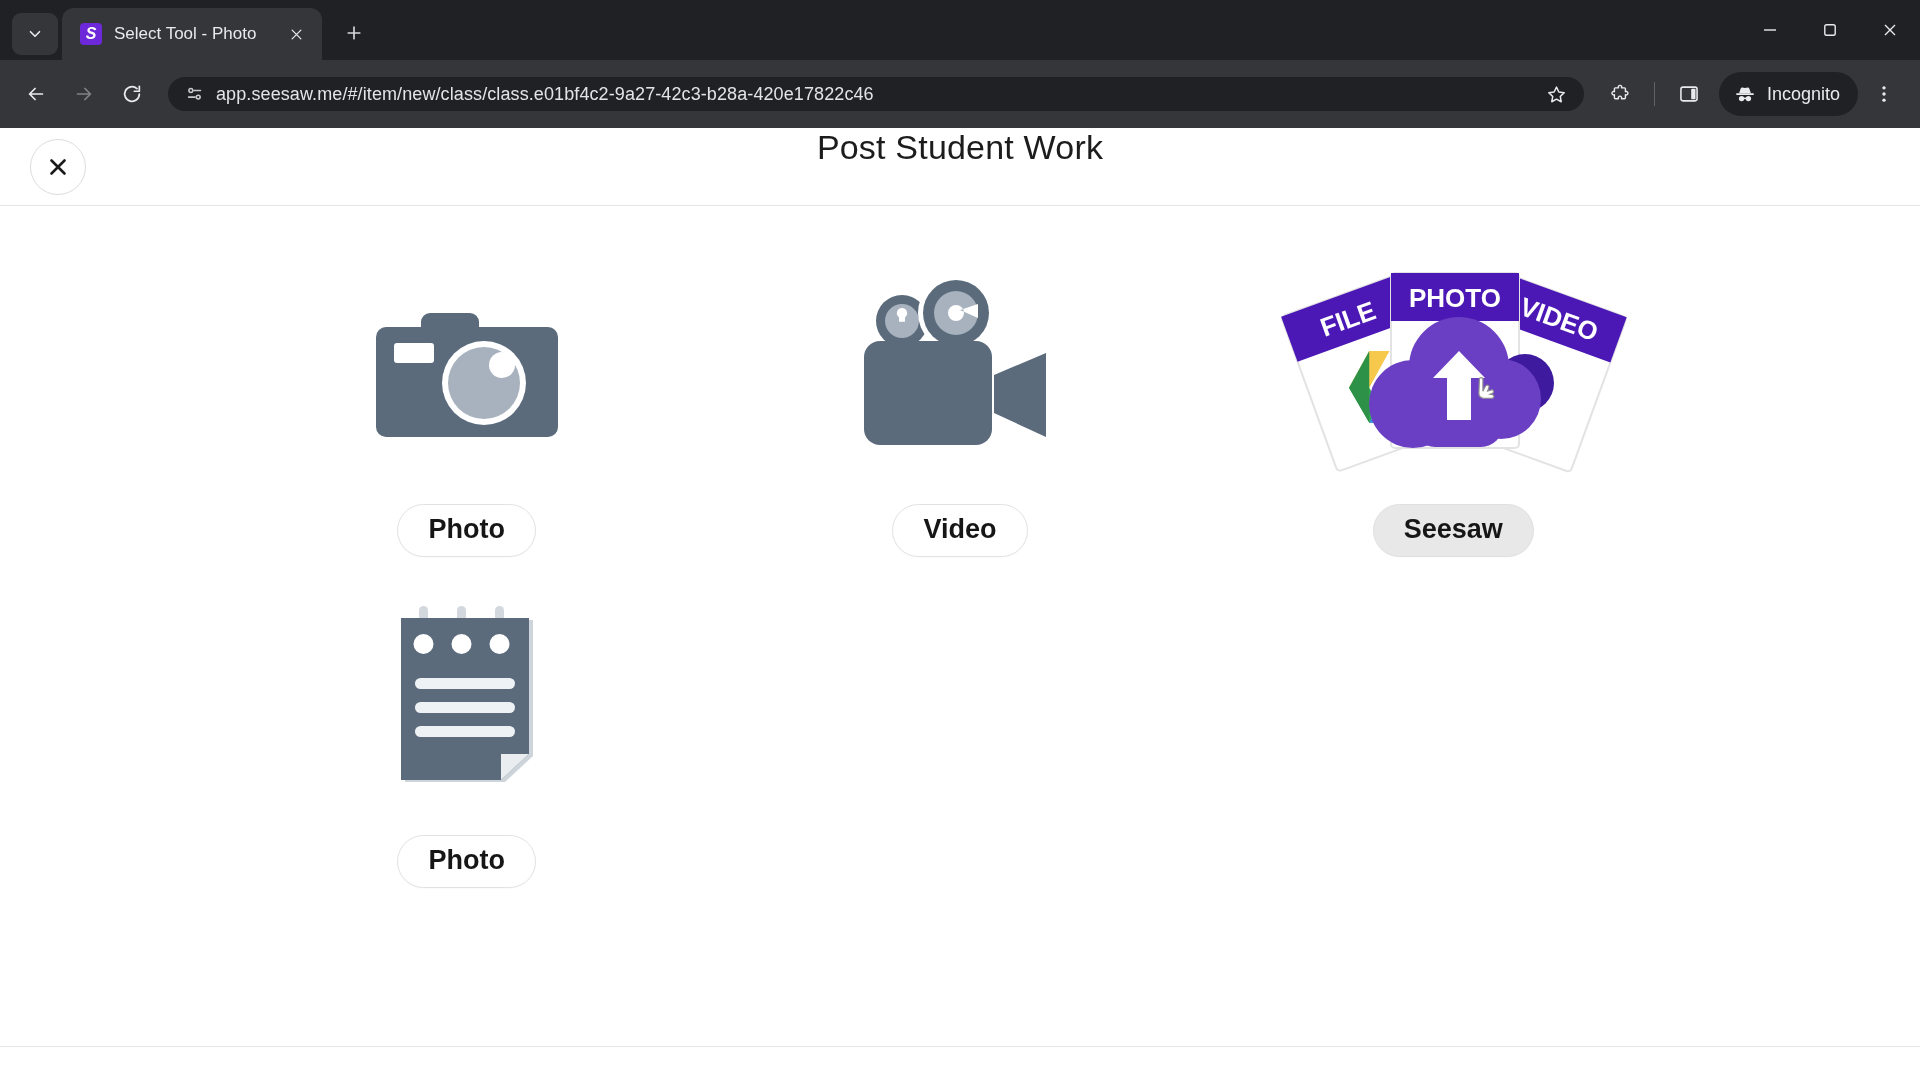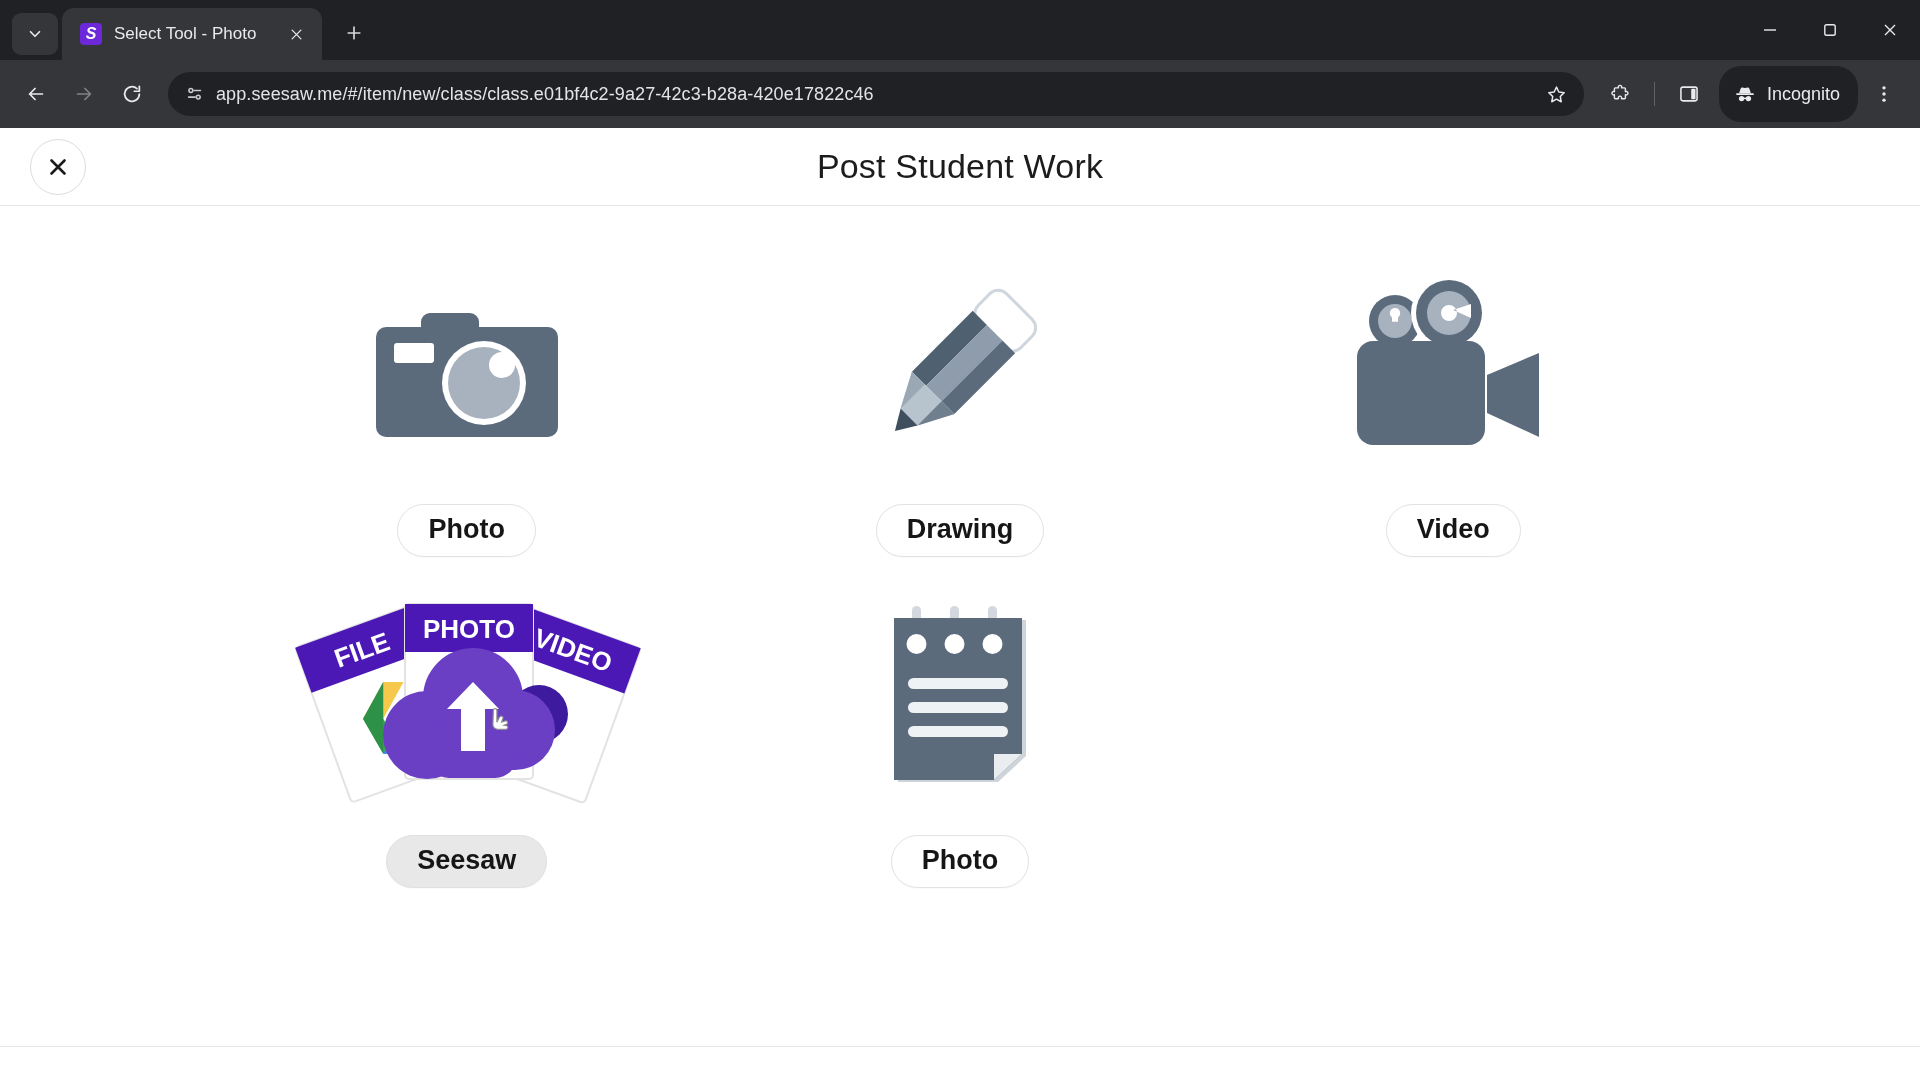--- a/index.html
+++ b/index.html
@@ -67,52 +67,52 @@
   }
   .navbtn {
     width: 44px; height: 44px; border-radius: 50%;
     display: flex; align-items: center; justify-content: center;
     cursor: pointer; flex: 0 0 auto;
   }
   .navbtn svg { width: 22px; height: 22px; }
   .navbtn.disabled svg { opacity: 0.42; }
 
   .omnibox {
-    flex: 1 1 auto; height: 44px; background: #202124; border-radius: 22px;
+    flex: 1 1 auto; height: 34px; background: #202124; border-radius: 22px;
     display: flex; align-items: center; gap: 10px;
     padding: 0 10px 0 16px; margin: 0 10px; cursor: text;
   }
   .omnibox .lockicon { width: 22px; height: 22px; flex: 0 0 auto; }
   .url { color: #e2e4e7; font-size: 18px; white-space: nowrap;
          overflow: hidden; text-overflow: ellipsis; flex: 1 1 auto; letter-spacing: .1px; }
   .starbtn { width: 34px; height: 34px; display: flex; align-items: center;
              justify-content: center; cursor: pointer; flex: 0 0 auto; }
   .starbtn svg { width: 21px; height: 21px; }
 
   .tb-icon {
     width: 44px; height: 44px; border-radius: 50%; flex: 0 0 auto;
     display: flex; align-items: center; justify-content: center; cursor: pointer;
   }
   .tb-icon svg { width: 22px; height: 22px; }
   .tb-sep { width: 1px; height: 24px; background: #5f6368; margin: 0 8px; flex: 0 0 auto; }
 
   .incognito-pill {
-    height: 56px; border-radius: 22px; background: #202124;
+    height: 44px; border-radius: 22px; background: #202124;
     display: flex; align-items: center; gap: 10px; padding: 0 18px 0 14px;
     cursor: pointer; flex: 0 0 auto; margin-left: 4px;
   }
   .incognito-pill svg { width: 24px; height: 24px; flex: 0 0 auto; }
   .incognito-pill span { color: #e8eaed; font-size: 18px; white-space: nowrap; }
 
   
   .page { flex: 1 1 auto; background: #ffffff; display: flex; flex-direction: column; }
 
   .page-header {
     height: 78px; border-bottom: 1px solid #e6e6e6; position: relative;
-    display: flex; align-items: center; justify-content: center; flex: 0 0 78px;
+    display: flex; justify-content: center; flex: 0 0 78px;
   }
   .close-circle {
     position: absolute; left: 30px; top: 50%; transform: translateY(-50%);
     width: 56px; height: 56px; border-radius: 50%; border: 1px solid #dcdcdc;
     background: #fff; display: flex; align-items: center; justify-content: center;
     cursor: pointer;
   }
   .close-circle svg { width: 24px; height: 24px; }
   .page-title { font-size: 34px; color: #1c1c1c; font-weight: 400; letter-spacing: .2px; }
 
@@ -281,41 +281,20 @@
               <rect x="4" y="36" width="182" height="110" rx="10" fill="#5b6b7c"></rect>
               <rect x="22" y="52" width="40" height="20" rx="3" fill="#ffffff"></rect>
               <circle cx="112" cy="92" r="42" fill="#ffffff"></circle>
               <circle cx="112" cy="92" r="36" fill="#a7b2be"></circle>
               <circle cx="130" cy="74" r="13" fill="#ffffff"></circle>
             </svg>
           </div>
           <div class="tool-label">Photo</div>
         </div>
 
-        <div class="tool">
-          <div class="tool-art">
-            <svg width="200" height="200" viewBox="0 0 200 200">
-              <g transform="rotate(45 100 100)">
-
-                <rect x="70" y="16" width="60" height="40" rx="12" fill="#ffffff" stroke="#cfd6dd" stroke-width="3"></rect>
-
-                <rect x="70" y="52" width="20" height="86" fill="#4f6070"></rect>
-                <rect x="90" y="52" width="22" height="86" fill="#8e9cab"></rect>
-                <rect x="112" y="52" width="18" height="86" fill="#5b6b7c"></rect>
-
-                <polygon points="70,138 130,138 112,172 88,172" fill="#b7c3cd"></polygon>
-                <polygon points="70,138 88,138 88,172 " fill="#9aa8b6"></polygon>
-                <polygon points="112,138 130,138 112,172" fill="#6f7f8e"></polygon>
-
-                <polygon points="88,172 112,172 100,192" fill="#3f4f5e"></polygon>
-              </g>
-            </svg>
-          </div>
-          <div class="tool-label">Drawing</div>
-        </div>
 
         <div class="tool">
           <div class="tool-art">
             <svg width="200" height="175" viewBox="0 0 200 175">
 
               <circle cx="42" cy="42" r="30" fill="#ffffff"></circle>
               <circle cx="42" cy="42" r="26" fill="#5b6b7c"></circle>
               <circle cx="42" cy="42" r="17" fill="#a7b2be"></circle>
               <path d="M42 29 a5.2 5.2 0 0 1 3 9.4 v4.4 h-6 v-4.4 A5.2 5.2 0 0 1 42 29z" fill="#ffffff"></path>
 

